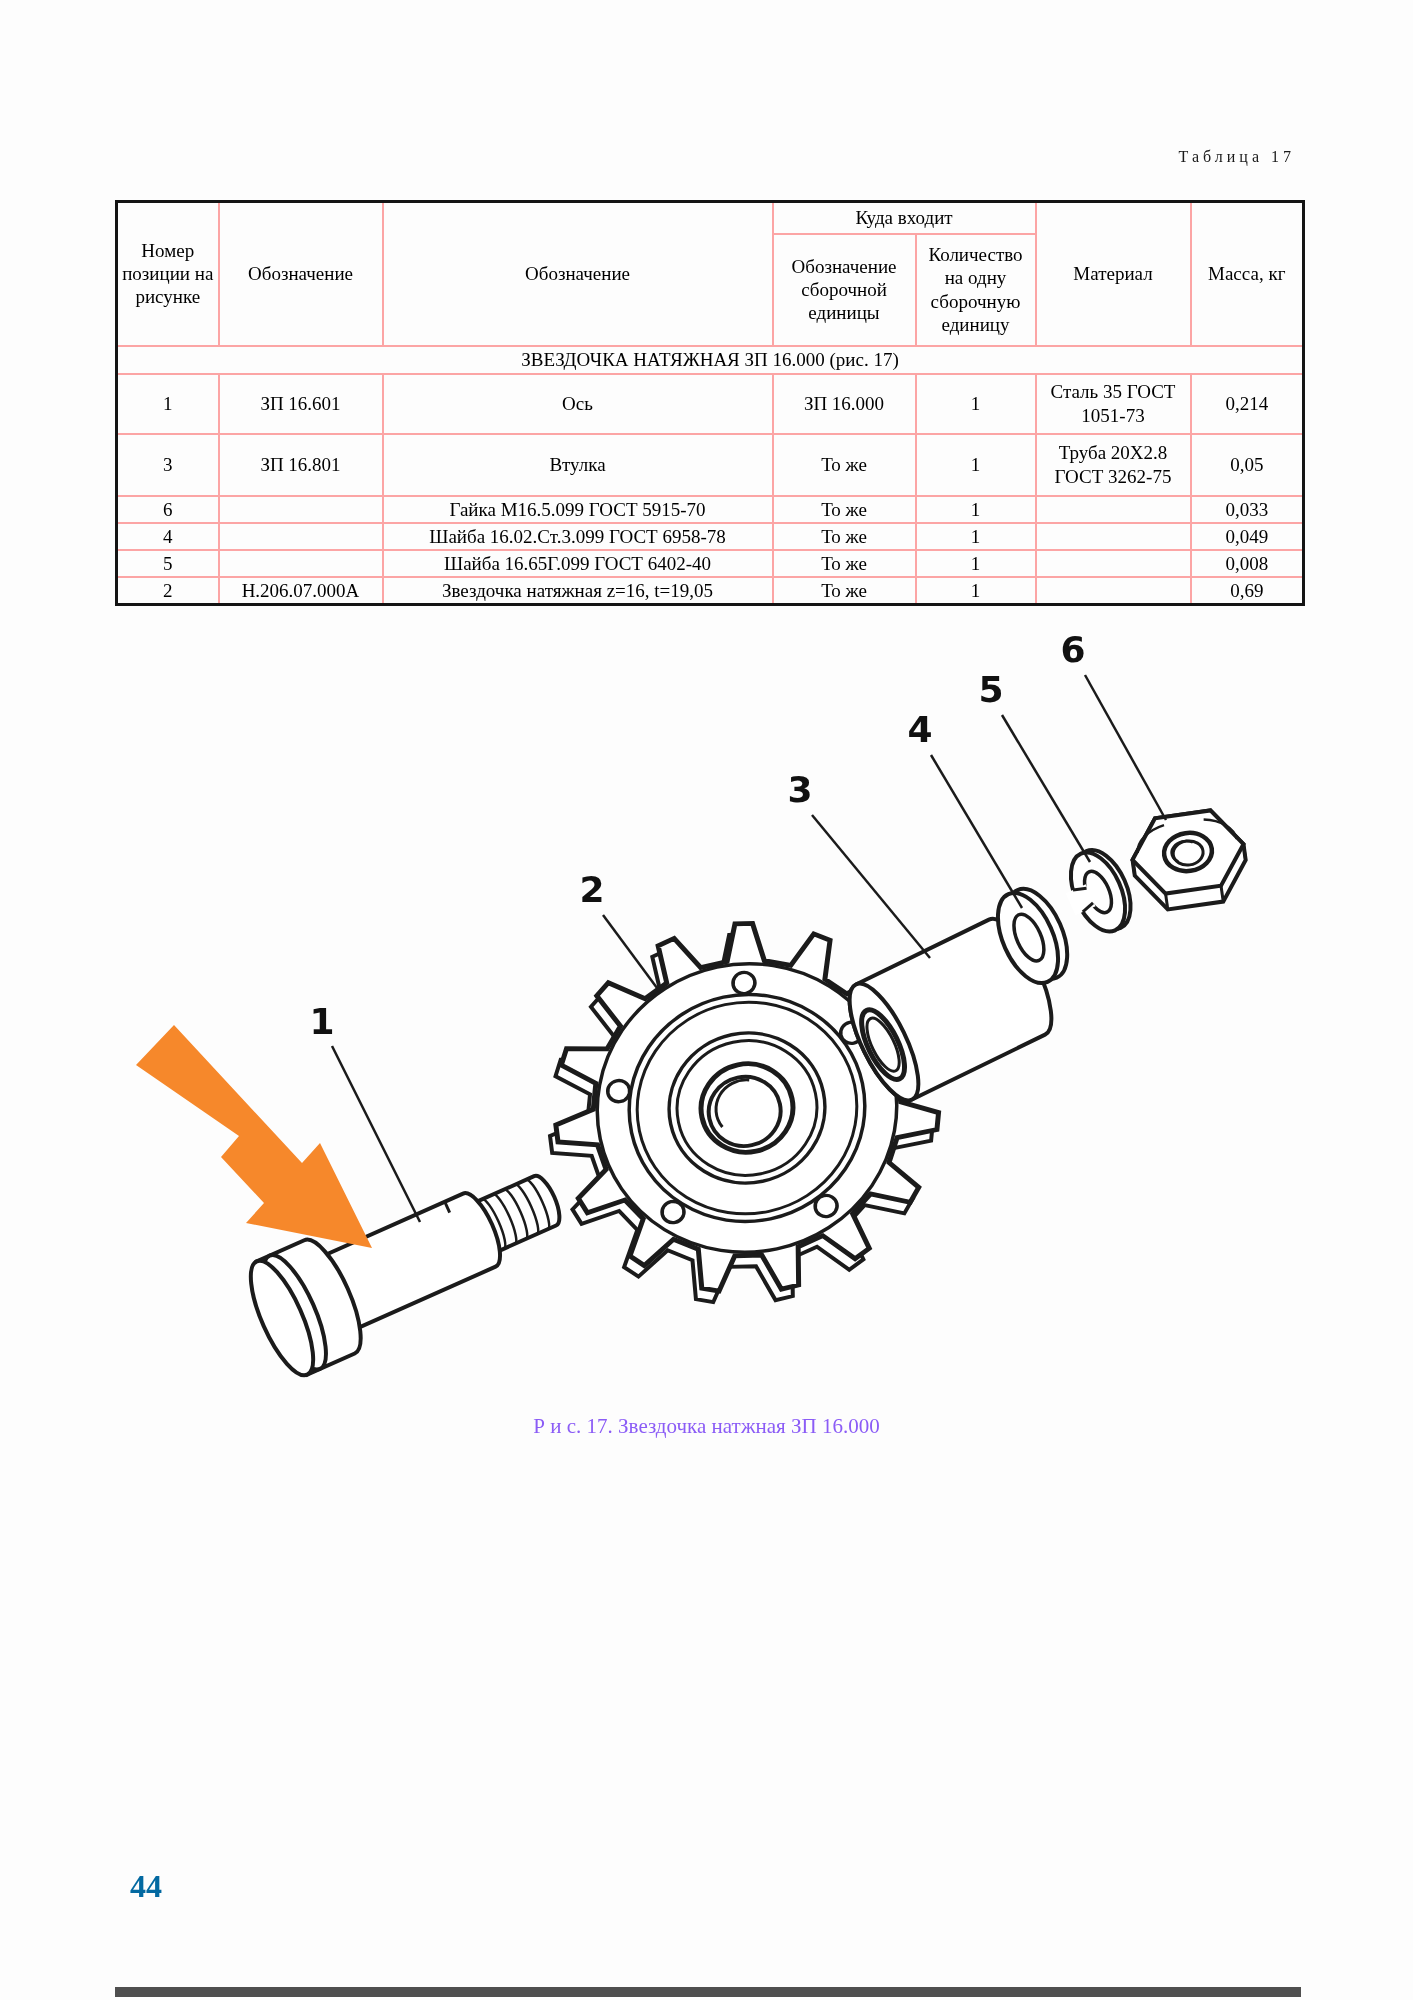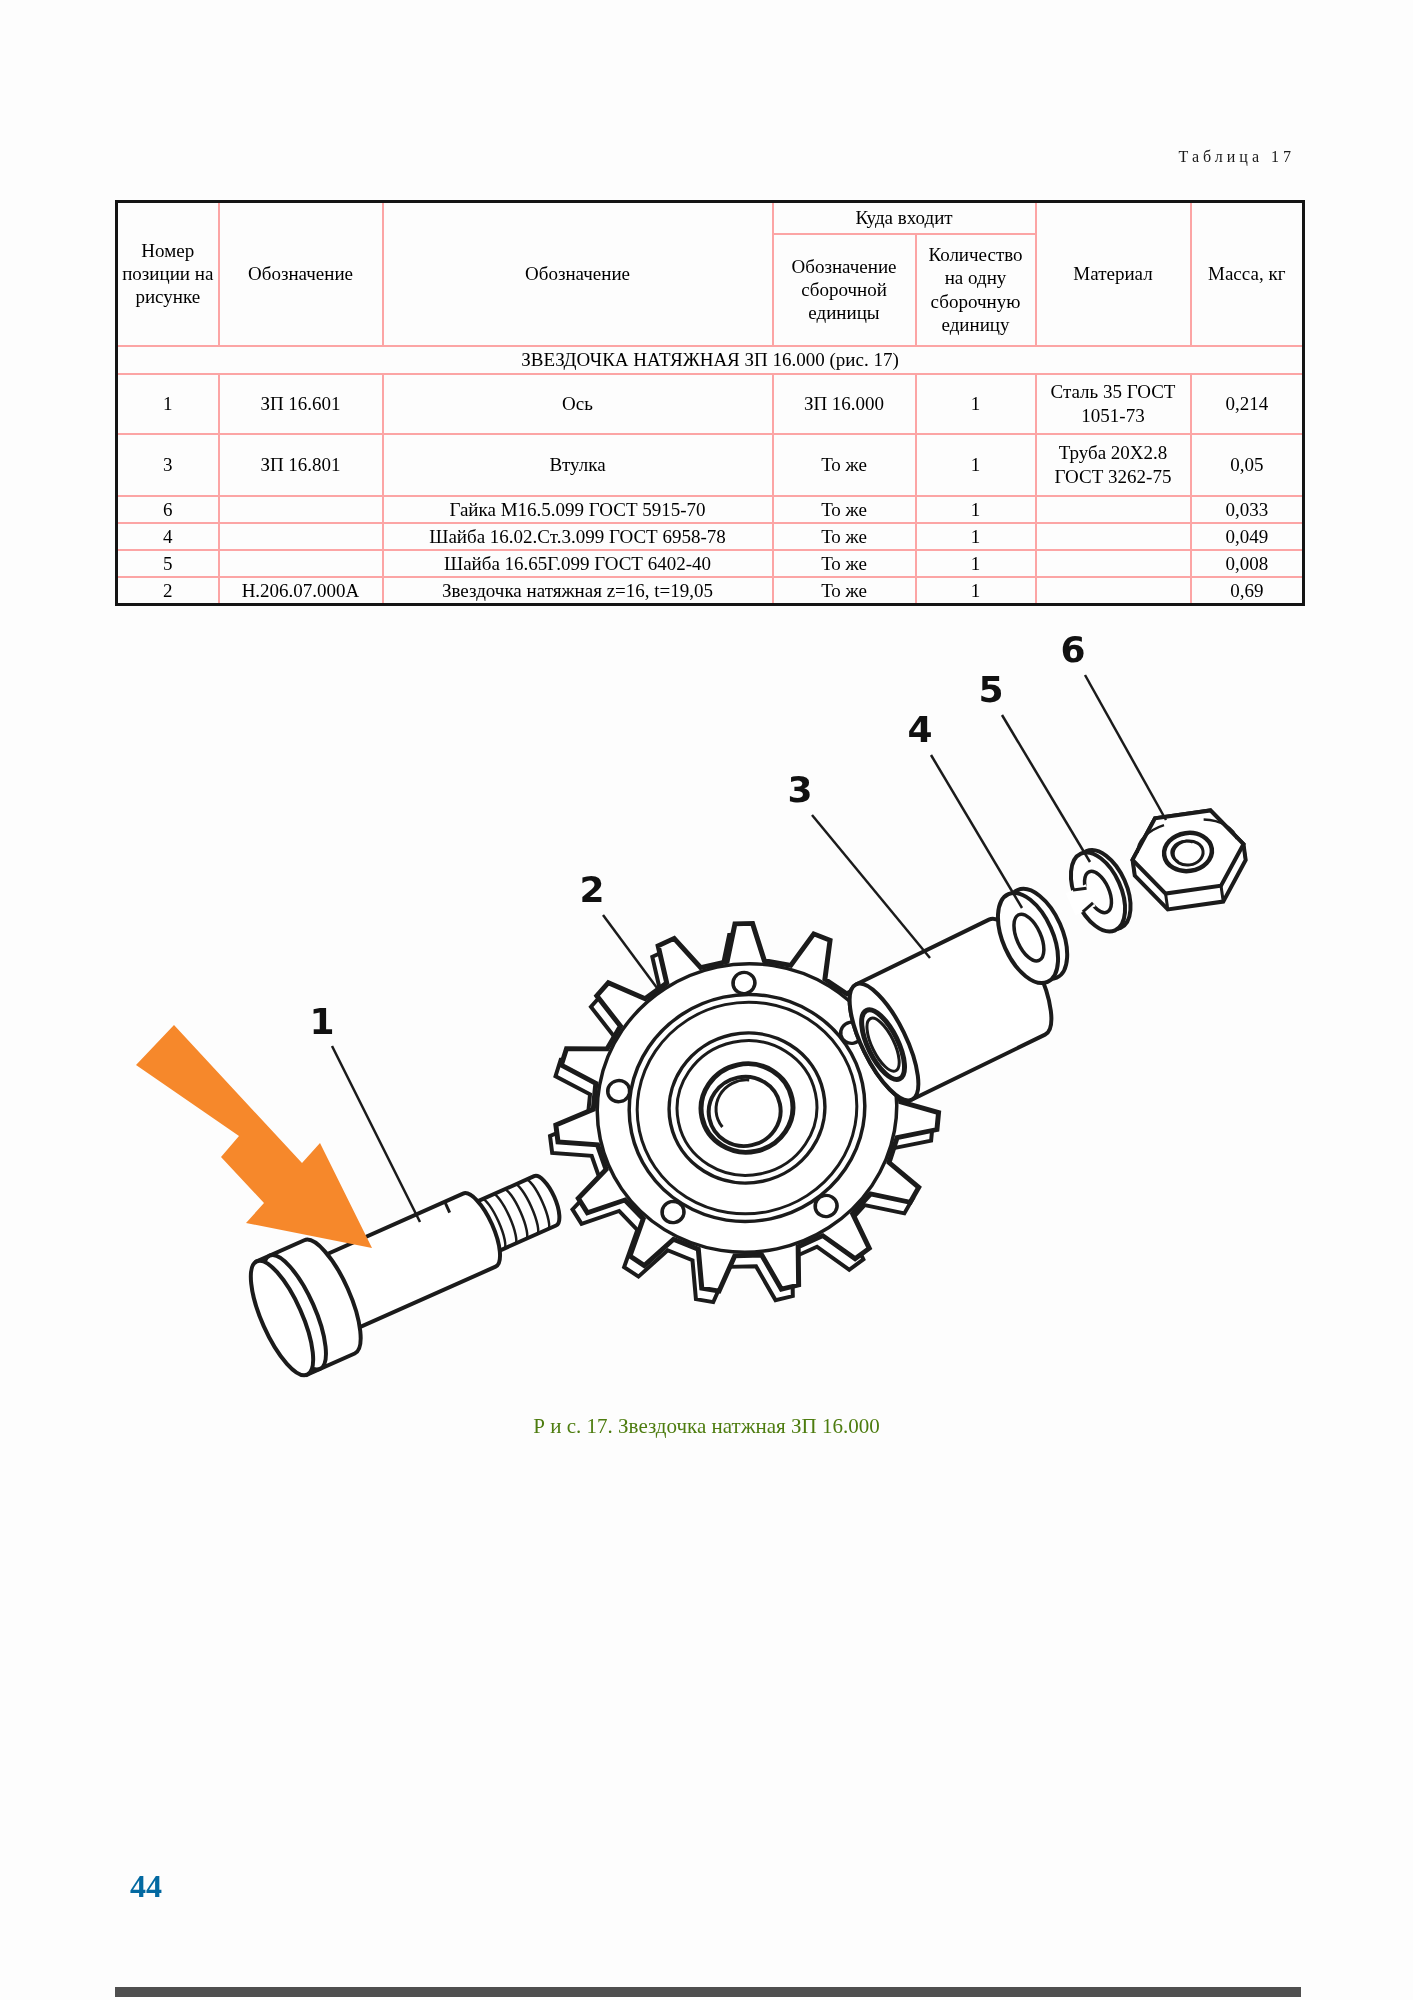--- a/index.html
+++ b/index.html
@@ -21,21 +21,21 @@
   table.parts th, table.parts td{
     border:2px solid #fca5a5; font-weight:normal;
     padding:1px 4px; text-align:center; vertical-align:middle; line-height:1.22;
   }
   table.parts{border:3px solid #141414;}
   td.name{text-align:left; padding-left:6px;}
   td.mass{text-align:right; padding-right:8px;}
   tr.section td{height:26px; padding:0; line-height:26px;}
   .figure-caption{
     position:absolute; top:1414px; left:0; width:1413px;
-    text-align:center; font-size:21px; color:#4d7c0f;
+    text-align:center; font-size:21px; color:#8b5cf6;
   }
   .page-number{
     position:absolute; left:130px; top:1868px;
     font-size:32px; font-weight:bold; color:#0369a1;
   }
   .bottom-bar{
     position:absolute; left:115px; top:1987px; width:1186px; height:10px;
     background:#4f4f4f;
   }
   svg.diagram{position:absolute; left:0; top:600px;}

